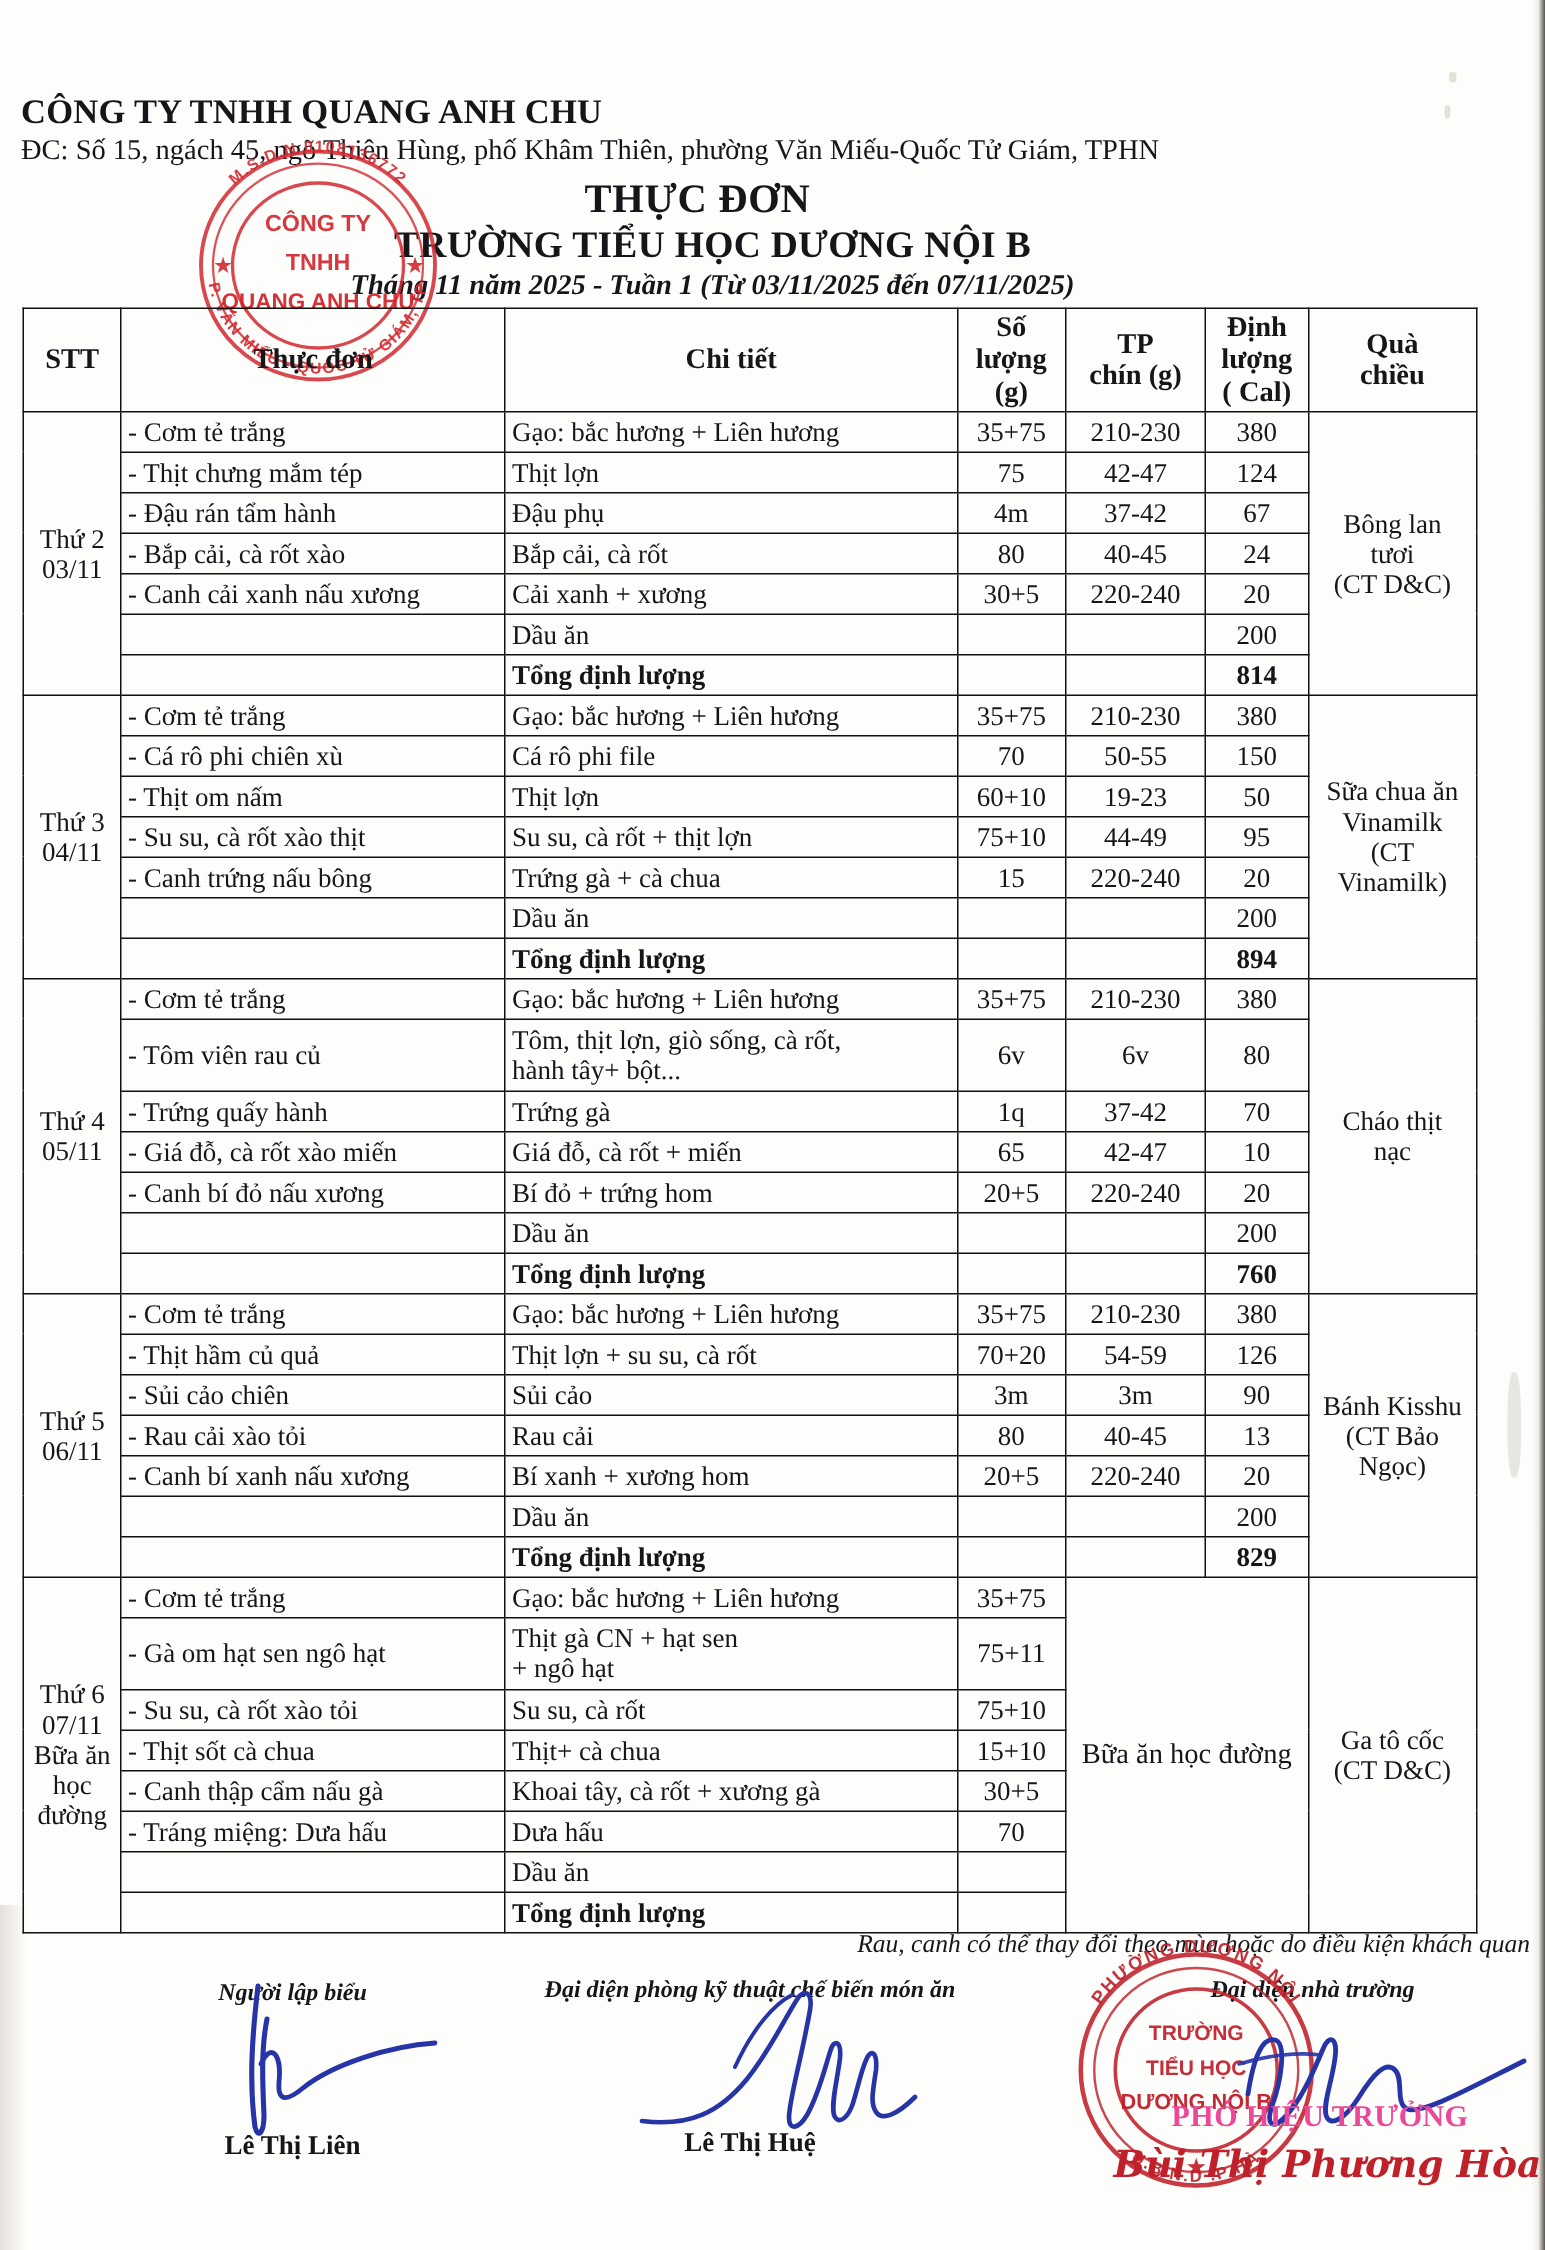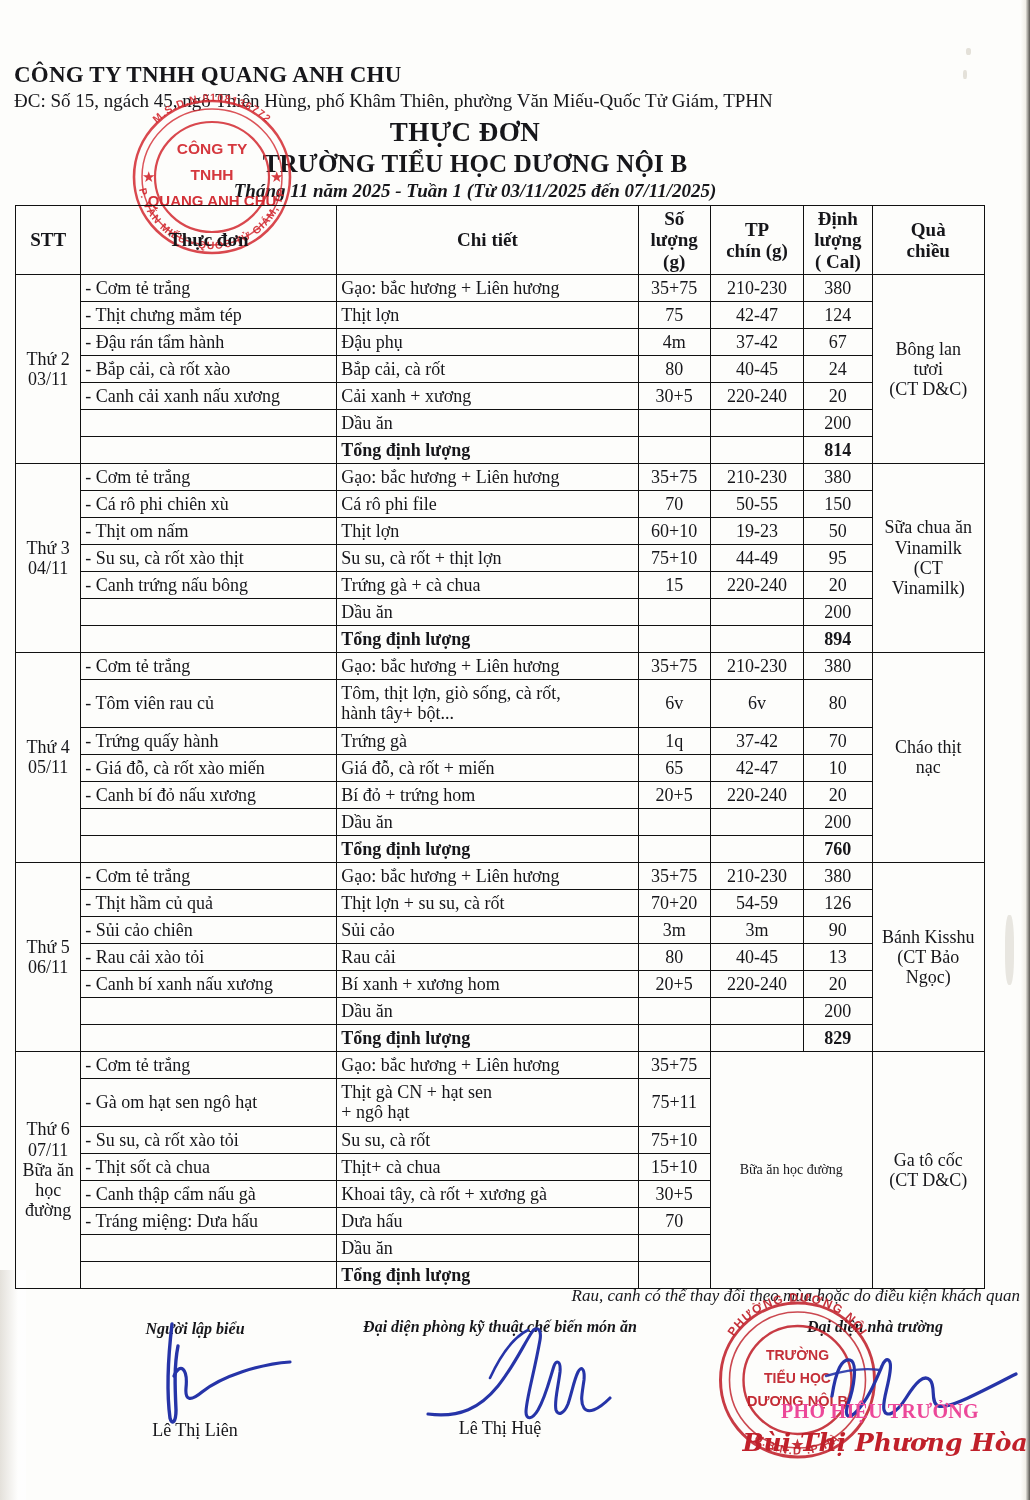--- a/index.html
+++ b/index.html
@@ -53,21 +53,21 @@
   .stt-cell{font-size:19px;text-align:center;line-height:1.32;}
   .snack-cell{font-size:18px;text-align:center;line-height:1.38;}
   .dish{white-space:nowrap;}
   .two-line{line-height:1.25;}
 
   
   .note{position:absolute;left:0;top:1286px;width:1020px;text-align:right;
         font-size:17px;font-style:italic;font-weight:normal;}
   .sig{position:absolute;text-align:center;}
   .sig .role{font-size:16px;font-style:italic;font-weight:bold;}
-  .sig .nm{font-size:18px;font-weight:normal;}
+  .sig .nm{font-size:18px;font-weight:bold;}
   .sig-1{left:85px;top:1320px;width:220px;}
   .sig-2{left:330px;top:1318px;width:340px;}
   .sig-3{left:730px;top:1318px;width:290px;}
   .sig-1 .nm{position:absolute;left:0;top:100px;width:220px;}
   .sig-2 .nm{position:absolute;left:0;top:100px;width:340px;}
   .vice-title{position:absolute;left:740px;top:1400px;width:280px;text-align:center;
     font-size:20px;font-weight:bold;color:#ec4899;letter-spacing:.3px;}
   .vice-name{position:absolute;left:740px;top:1428px;width:290px;text-align:center;
     font-size:25px;font-weight:bold;font-style:italic;color:#c0202a;
     font-family:"DejaVu Serif",serif;}
@@ -352,21 +352,21 @@
         <td class="c-detail total">Tổng định lượng</td>
         <td class="c-qty"></td>
         <td class="c-tp"></td>
         <td class="c-cal cal-total">829</td>
       </tr>
       <tr class="rowline daysep" style="height: 27px;">
         <td class="stt-cell" rowspan="8"><span>Thứ 6</span><br><span>07/11</span><br><span>Bữa ăn</span><br><span>học</span><br><span>đường</span></td>
         <td class="c-dish dish">-  Cơm tẻ trắng</td>
         <td class="c-detail">Gạo: bắc hương + Liên hương</td>
         <td class="c-qty">35+75</td>
-        <td colspan="2" rowspan="8" style="text-align: center; font-size: 14px;">Bữa ăn học đường</td>
+        <td colspan="2" rowspan="8" style="text-align: center; font-size: 19px;">Bữa ăn học đường</td>
         <td class="snack-cell" rowspan="8"><span>Ga tô cốc</span><br><span>(CT D&amp;C)</span></td>
       </tr>
       <tr class="rowline" style="height: 48px;">
         <td class="c-dish dish">-  Gà om hạt sen ngô hạt</td>
         <td class="c-detail two-line"><span>Thịt gà CN + hạt sen</span><br><span>+ ngô hạt</span></td>
         <td class="c-qty">75+11</td>
       </tr>
       <tr class="rowline" style="height: 27px;">
         <td class="c-dish dish">-  Su su, cà rốt xào tỏi</td>
         <td class="c-detail">Su su, cà rốt</td>

